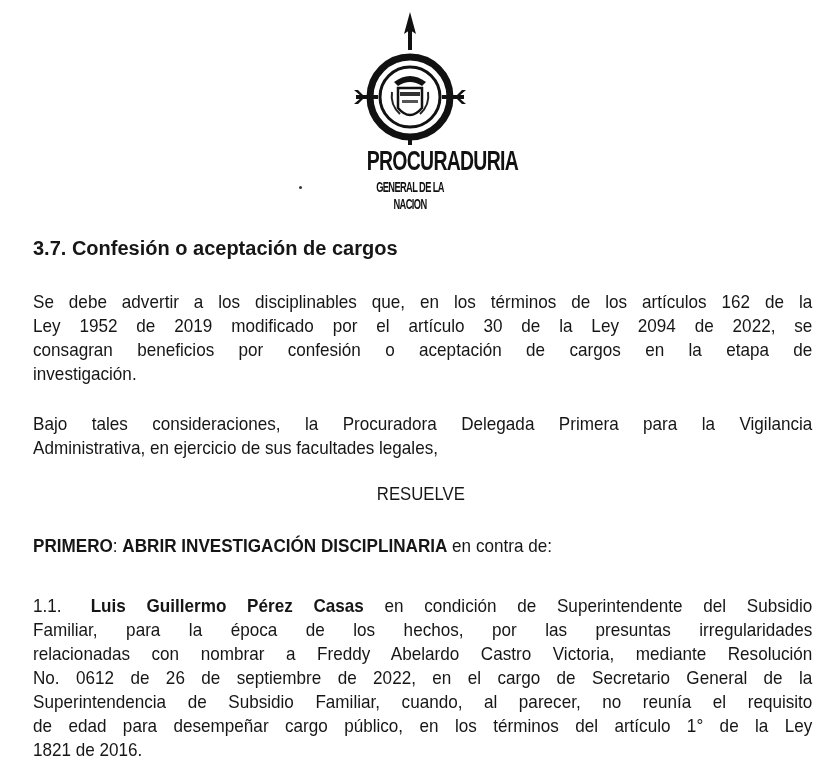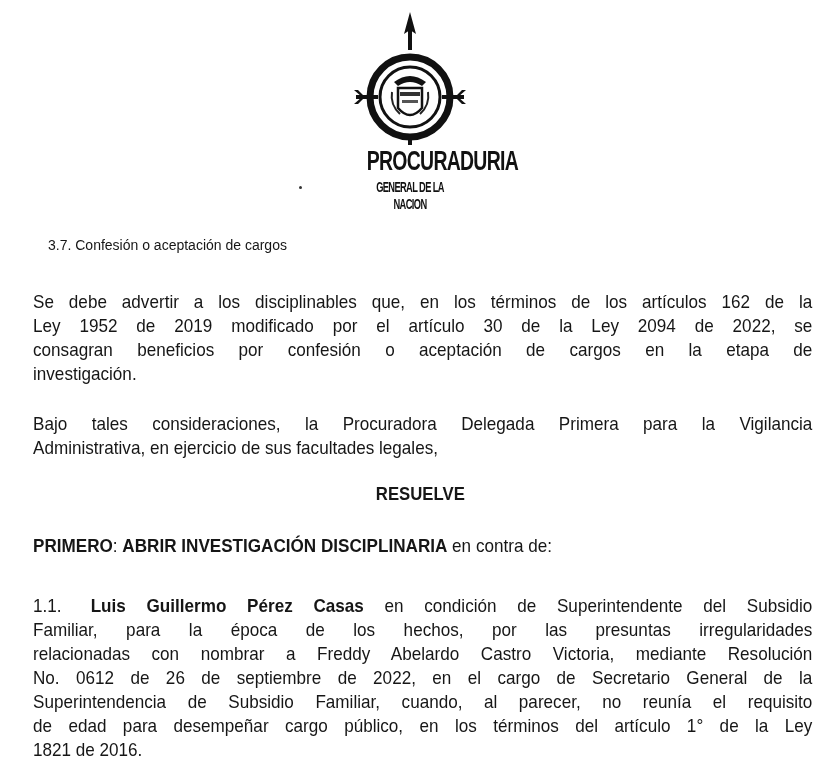--- a/index.html
+++ b/index.html
@@ -15,36 +15,36 @@
     position: absolute; left: 0; width: 120px; text-align: center;
     font-family: "Liberation Sans", sans-serif; font-weight: bold;
     letter-spacing: -1px; color: #111;
     transform-origin: center;
   }
   .logo-title.t1 { top: 136px; font-size: 27px; transform: scaleX(0.72); }
   .logo-title.t2 { top: 168px; font-size: 15px; transform: scaleX(0.62); }
   .dot { position: absolute; left: 299px; top: 186px; width: 3px; height: 3px; background: #333; border-radius: 50%; }
 
   .heading {
-    position: absolute; left: 48px; top: 237px;
-    font-size: 14px; font-weight: normal;
+    position: absolute; left: 33px; top: 237px;
+    font-size: 20px; font-weight: bold;
   }
   .para {
     position: absolute; left: 33px; width: 779px;
     font-size: 18.4px; line-height: 24px; text-align: justify;
     transform: scaleX(0.93); transform-origin: left top;
     width: 838px;
   }
   .para .ln { display: block; text-align-last: justify; white-space: nowrap; }
   .para .ln.last { text-align-last: left; }
   .p1 { top: 290px; }
   .p2 { top: 412px; }
   .resuelve {
     position: absolute; left: 0; width: 828px; top: 484px;
-    text-align: center; font-size: 18px; font-weight: bold;
+    text-align: center; font-size: 18px; font-weight: normal;
   }
   .resuelve span { display: inline-block; transform: scaleX(0.93); padding-left: 14px; }
   .primero { top: 534px; }
   .item { top: 594px; }
   b { font-weight: bold; }
   .num { display: inline-block; width: 62px; }
 </style>
 </head>
 <body>
 

